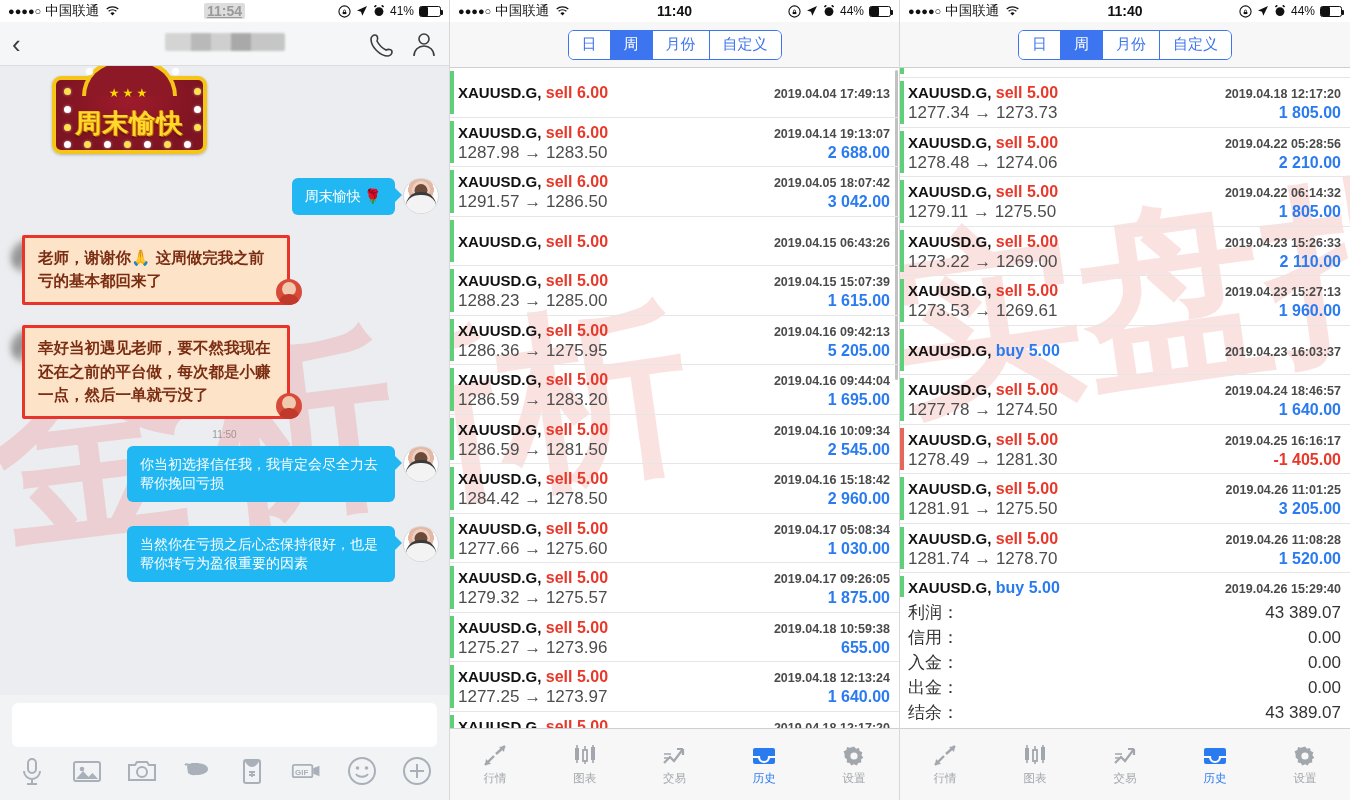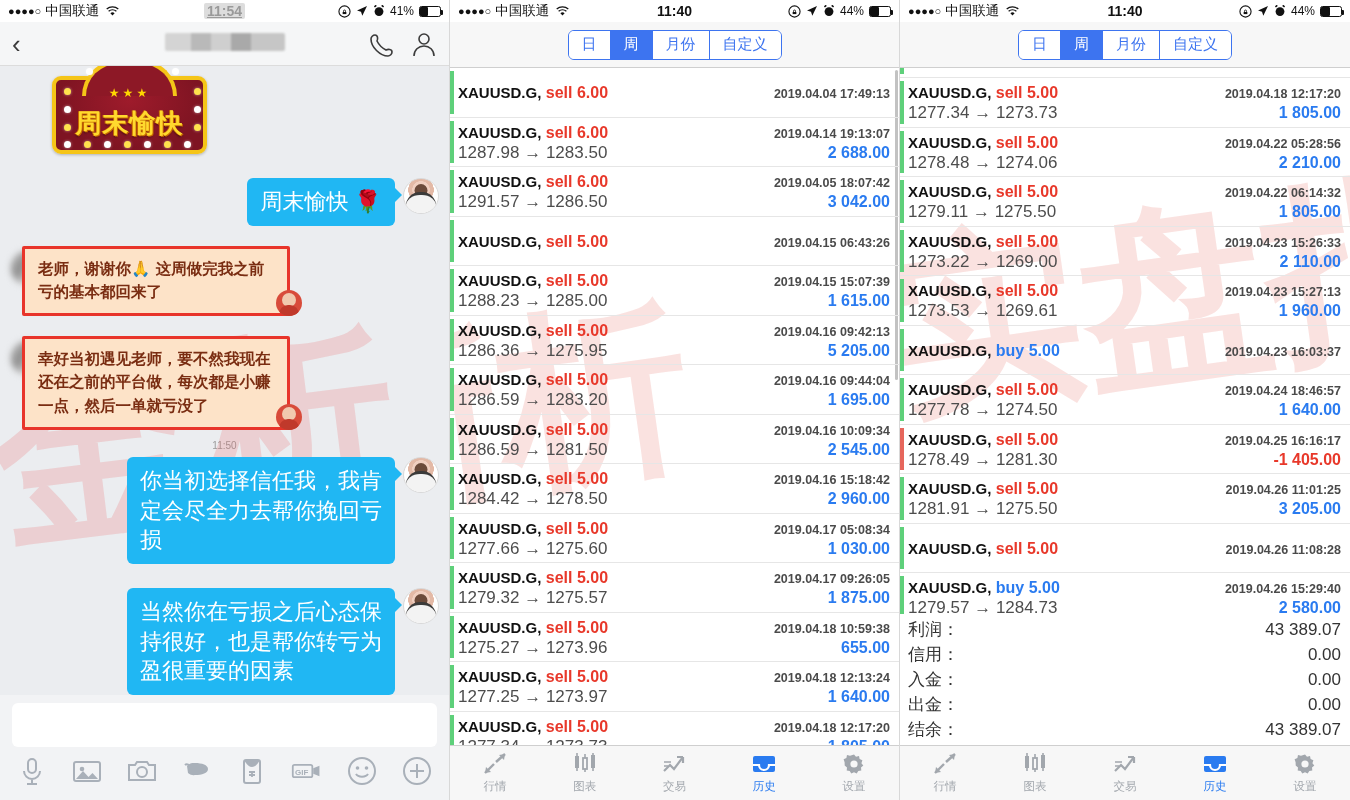--- a/index.html
+++ b/index.html
@@ -80,21 +80,21 @@
   .avatar::before{ content:""; position:absolute; left:50%; top:5px;
     transform:translateX(-50%); width:13px; height:13px; border-radius:50%;
     background:#6b4a3a; }
   .avatar::after{ content:""; position:absolute; left:50%; bottom:-2px;
     transform:translateX(-50%); width:30px; height:20px; border-radius:14px 14px 0 0;
     background:#f3f3f3; border-top:3px solid #3a3a3a; }
   .avatar.blur { filter:blur(3.2px);
     background:linear-gradient(135deg,#bdbdbd,#8e8e8e 40%,#d5d5d5 70%,#9d9d9d); }
   .avatar.blur::before,.avatar.blur::after{ display:none; }
 
-  .bubble { max-width:268px; padding:9px 13px; font-size:22px; line-height:1.35;
+  .bubble { max-width:268px; padding:9px 13px; font-size:14px; line-height:1.35;
     position:relative; border-radius:6px; }
   .bubble.blue { background:#20b7f3; color:#fff; margin-right:8px; }
   .bubble.blue::after{ content:""; position:absolute; right:-7px; top:10px;
     border:7px solid transparent; border-left-color:#20b7f3;
     border-right:0; }
   .bubble.card { background:#fde3c8; border:3px solid #e8342a;
     color:#7a2d12; font-size:15.5px; line-height:1.5; font-weight:600;
     font-family:"DejaVu Sans",sans-serif; border-radius:2px; }
 
   .time-sep { text-align:center; color:#9b9b9b; font-size:10px; margin:10px 0 4px;}
@@ -152,21 +152,21 @@
   .prof.neg { color:#e8382a; }
 
   .partial-top { height:10px; overflow:hidden; }
   .partial-top .trow { margin-top:-39px; }
 
   .summary { padding:4px 9px 2px 8px; background:#fff; }
   .srow { display:flex; justify-content:space-between; font-size:17px;
     color:#333; line-height:1.47; }
   .srow .sv { font-weight:400; }
 
-  .tabbar { height:55px; background:#f7f7f7; border-top:1px solid #cfcfcf;
+  .tabbar { height:72px; background:#f7f7f7; border-top:1px solid #cfcfcf;
     display:flex;text-align:center; }
   .tab { flex:1; display:flex; flex-direction:column; align-items:center;
     justify-content:center; gap:3px; color:#a2a7ad; cursor:pointer; }
   .tab.on { color:#2a7bf0; }
   .tab span { font-size:11.5px; }
   .tab svg { display:block; }
 
   .scrollbar { position:absolute; right:1px; top:0; width:3px; border-radius:2px;
     background:rgba(120,120,120,.45); }
 </style>
@@ -688,20 +688,24 @@
             <div class="tline">
               <div class="prices">1281.91 → 1275.50</div>
               <div class="prof">3 205.00</div>
             </div>
           </div>
           <div class="trow">
             <div class="tline">
               <div><span class="sym">XAUUSD.G,</span> <span class="side-sell">sell 5.00</span></div>
               <div class="dt">2019.04.26 11:08:28</div>
             </div>
+            <div class="tline">
+              <div class="prices">1281.74 → 1278.70</div>
+              <div class="prof">1 520.00</div>
+            </div>
           </div>
           <div class="trow">
             <div class="tline">
               <div><span class="sym">XAUUSD.G,</span> <span class="side-buy">buy 5.00</span></div>
               <div class="dt">2019.04.26 15:29:40</div>
             </div>
             <div class="tline">
               <div class="prices">1279.57 → 1284.73</div>
               <div class="prof">2 580.00</div>
             </div>

